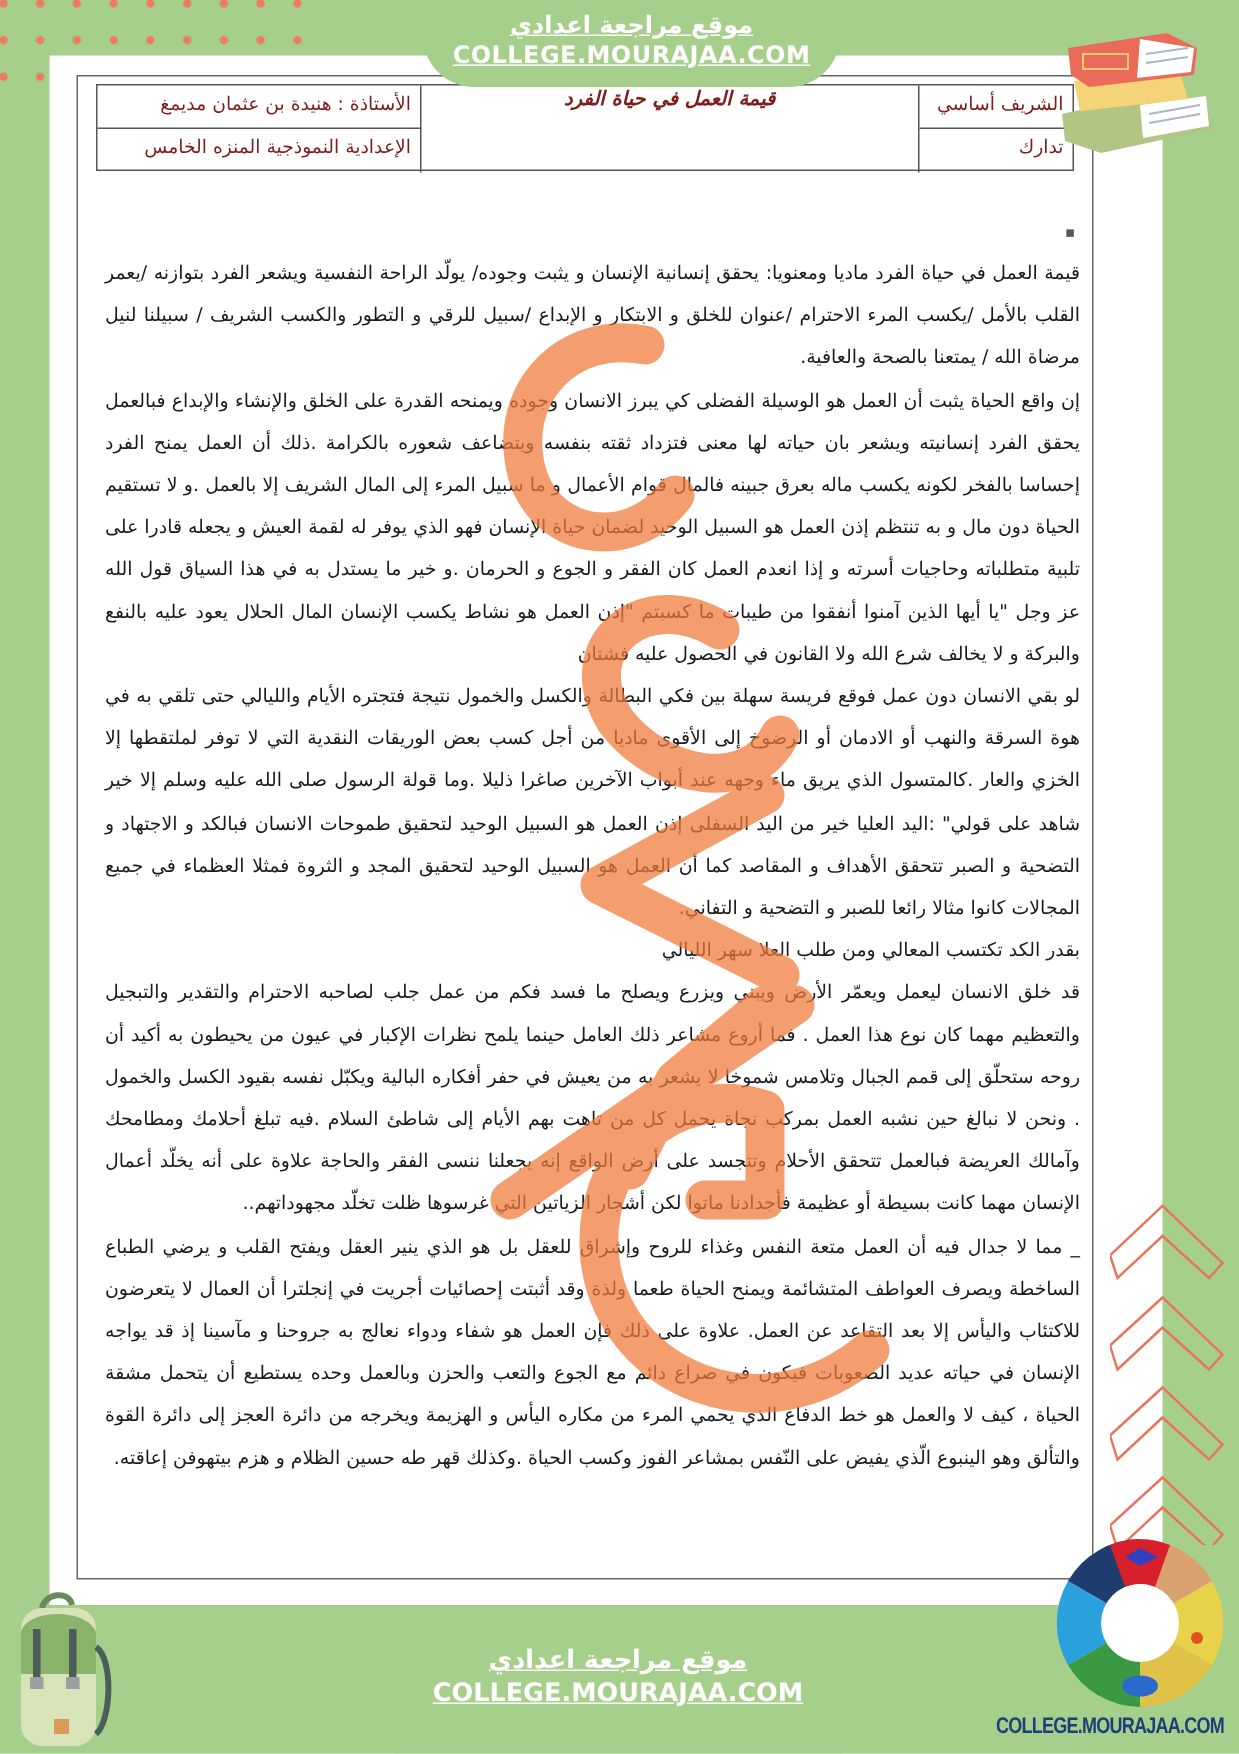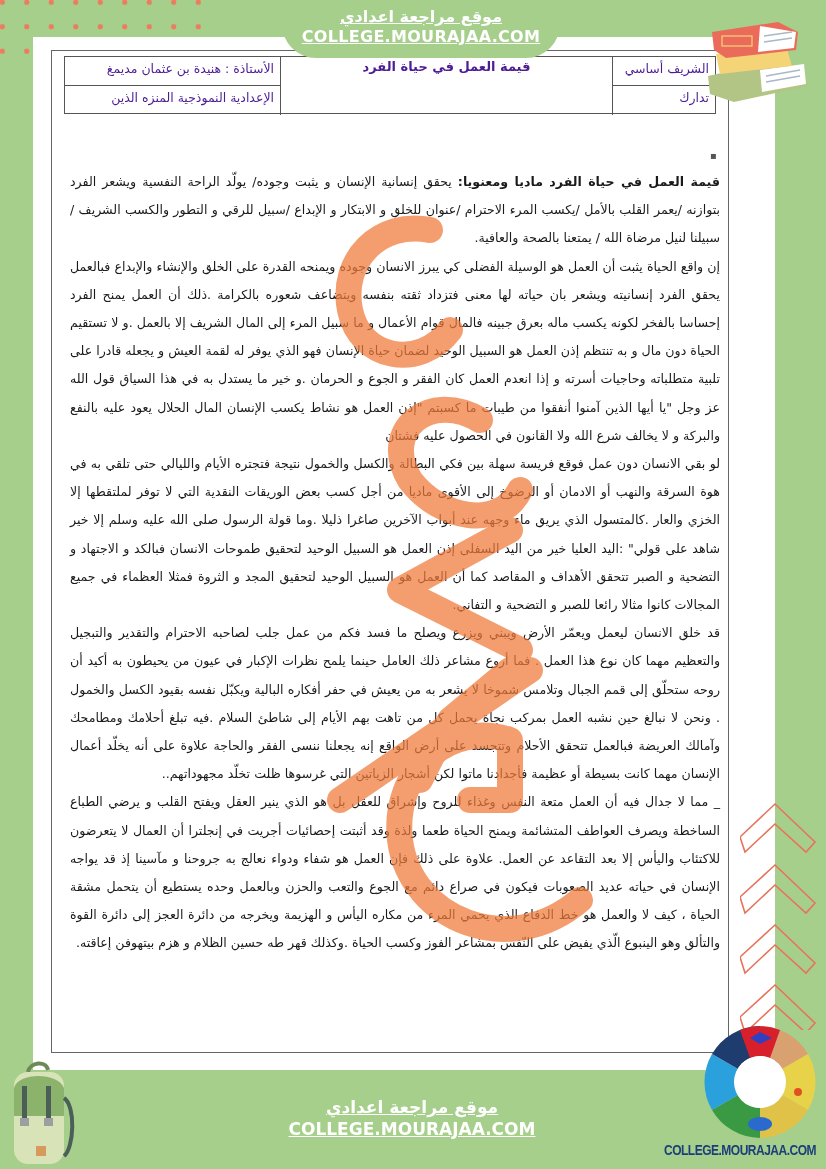--- a/index.html
+++ b/index.html
@@ -39,37 +39,37 @@
   .hdr {
     position: absolute; left: 64px; top: 56px; width: 652px; height: 58px;
     border: 1.2px solid #555;
     display: grid;
     grid-template-columns: 216px 332px 1fr;
     grid-template-rows: 29px 29px;
     direction: ltr;
   }
   .hdr .cell {
     border-right: 1px solid #555;
-    font-size: 12.5px; color: #4c1d95; direction: rtl; text-align: right;
+    font-size: 12.5px; color: #7f1d1d; direction: rtl; text-align: right;
     padding: 4px 6px; white-space: nowrap; overflow: hidden;
   }
   .hdr .cell:last-child, .hdr .c-right { border-right: none; }
   .hdr .c1 { grid-column: 1; grid-row: 1; border-bottom: 1px solid #555; }
   .hdr .c2 { grid-column: 1; grid-row: 2; }
-  .hdr .c3 { grid-column: 2; grid-row: 1 / 3; text-align: center; font-weight: bold; font-size: 13px; padding-top: 2px; }
+  .hdr .c3 { grid-column: 2; grid-row: 1 / 3; text-align: center; font-weight: bold; font-size: 13px; padding-top: 2px; font-style: italic; }
   .hdr .c4 { grid-column: 3; grid-row: 1; border-bottom: 1px solid #555; border-right: none; }
   .hdr .c5 { grid-column: 3; grid-row: 2; border-right: none; }
 
   .body-text {
     position: absolute; left: 70px; top: 168px; width: 650px;
     direction: rtl; text-align: justify;
     font-size: 12.6px; line-height: 28.2px; color: #1a1a1a;
   }
   .body-text p { margin: 0; }
-  .body-text .lead { font-weight: bold; }
+  .body-text .lead { font-weight: normal; }
   .dot-mark { position: absolute; left: 710px; top: 150px; font-size: 10px; color: #555; }
 
   
   .watermark {
     position: absolute; left: 180px; top: 200px; width: 460px; height: 820px;
     pointer-events: none; z-index: 3; opacity: 0.72;
   }
 
   
   .books { position: absolute; left: 700px; top: 12px; width: 120px; height: 90px; z-index: 6; }
@@ -119,32 +119,33 @@
     <line x1="64" y1="24" x2="92" y2="20" stroke="#a8b8c8" stroke-width="1.5"></line>
     <line x1="64" y1="30" x2="92" y2="26" stroke="#a8b8c8" stroke-width="1.5"></line>
     <rect x="22" y="24" width="30" height="10" fill="none" stroke="#f4d477" stroke-width="1.2"></rect>
   </g>
 </svg>
 
 <div class="frame"></div>
 
 <div class="hdr">
   <div class="cell c1">الأستاذة : هنيدة بن عثمان مديمغ</div>
-  <div class="cell c2">الإعدادية النموذجية المنزه الذين</div>
+  <div class="cell c2">الإعدادية النموذجية المنزه الخامس</div>
   <div class="cell c3">قيمة العمل في حياة الفرد</div>
   <div class="cell c4">الشريف أساسي</div>
   <div class="cell c5">تدارك</div>
 </div>
 
 <div class="dot-mark">▪</div>
 
 <div class="body-text">
   <p><span class="lead">قيمة العمل في حياة الفرد ماديا ومعنويا:</span><span> يحقق إنسانية الإنسان و يثبت وجوده/ يولّد الراحة النفسية ويشعر الفرد بتوازنه /يعمر القلب بالأمل /يكسب المرء الاحترام /عنوان للخلق و الابتكار و الإبداع /سبيل للرقي و التطور والكسب الشريف / سبيلنا لنيل مرضاة الله / يمتعنا بالصحة والعافية.</span></p>
   <p><span>إن واقع الحياة يثبت أن العمل هو الوسيلة الفضلى كي يبرز الانسان وجوده ويمنحه القدرة على الخلق والإنشاء والإبداع فبالعمل يحقق الفرد إنسانيته ويشعر بان حياته لها معنى فتزداد ثقته بنفسه ويتضاعف شعوره بالكرامة .ذلك أن العمل يمنح الفرد إحساسا بالفخر لكونه يكسب ماله بعرق جبينه فالمال قوام الأعمال و ما سبيل المرء إلى المال الشريف إلا بالعمل .و لا تستقيم الحياة دون مال و به تنتظم إذن العمل هو السبيل الوحيد لضمان حياة الإنسان فهو الذي يوفر له لقمة العيش و يجعله قادرا على تلبية متطلباته وحاجيات أسرته و إذا انعدم العمل كان الفقر و الجوع و الحرمان .و خير ما يستدل به في هذا السياق قول الله عز وجل "يا أيها الذين آمنوا أنفقوا من طيبات ما كسبتم "إذن العمل هو نشاط يكسب الإنسان المال الحلال يعود عليه بالنفع والبركة و لا يخالف شرع الله ولا القانون في الحصول عليه فشتان</span></p>
   <p><span>لو بقي الانسان دون عمل فوقع فريسة سهلة بين فكي البطالة والكسل والخمول نتيجة فتجتره الأيام والليالي حتى تلقي به في هوة السرقة والنهب أو الادمان أو الرضوخ إلى الأقوى ماديا من أجل كسب بعض الوريقات النقدية التي لا توفر لملتقطها إلا الخزي والعار .كالمتسول الذي يريق ماء وجهه عند أبواب الآخرين صاغرا ذليلا .وما قولة الرسول صلى الله عليه وسلم إلا خير شاهد على قولي" :اليد العليا خير من اليد السفلى إذن العمل هو السبيل الوحيد لتحقيق طموحات الانسان فبالكد و الاجتهاد و التضحية و الصبر تتحقق الأهداف و المقاصد كما أن العمل هو السبيل الوحيد لتحقيق المجد و الثروة فمثلا العظماء في جميع المجالات كانوا مثالا رائعا للصبر و التضحية و التفاني.</span></p>
+  <p><span>بقدر الكد تكتسب المعالي ومن طلب العلا سهر الليالي</span></p>
   <p><span>قد خلق الانسان ليعمل ويعمّر الأرض ويبني ويزرع ويصلح ما فسد فكم من عمل جلب لصاحبه الاحترام والتقدير والتبجيل والتعظيم مهما كان نوع هذا العمل . فما أروع مشاعر ذلك العامل حينما يلمح نظرات الإكبار في عيون من يحيطون به أكيد أن روحه ستحلّق إلى قمم الجبال وتلامس شموخا لا يشعر به من يعيش في حفر أفكاره البالية ويكبّل نفسه بقيود الكسل والخمول . ونحن لا نبالغ حين نشبه العمل بمركب نجاة يحمل كل من تاهت بهم الأيام إلى شاطئ السلام .فيه تبلغ أحلامك ومطامحك وآمالك العريضة فبالعمل تتحقق الأحلام وتتجسد على أرض الواقع إنه يجعلنا ننسى الفقر والحاجة علاوة على أنه يخلّد أعمال الإنسان مهما كانت بسيطة أو عظيمة فأجدادنا ماتوا لكن أشجار الزياتين التي غرسوها ظلت تخلّد مجهوداتهم..</span></p>
   <p><span>_ مما لا جدال فيه أن العمل متعة النفس وغذاء للروح وإشراق للعقل بل هو الذي ينير العقل ويفتح القلب و يرضي الطباع الساخطة ويصرف العواطف المتشائمة ويمنح الحياة طعما ولذة وقد أثبتت إحصائيات أجريت في إنجلترا أن العمال لا يتعرضون للاكتئاب واليأس إلا بعد التقاعد عن العمل. علاوة على ذلك فإن العمل هو شفاء ودواء نعالج به جروحنا و مآسينا إذ قد يواجه الإنسان في حياته عديد الصعوبات فيكون في صراع دائم مع الجوع والتعب والحزن وبالعمل وحده يستطيع أن يتحمل مشقة الحياة ، كيف لا والعمل هو خط الدفاع الذي يحمي المرء من مكاره اليأس و الهزيمة ويخرجه من دائرة العجز إلى دائرة القوة والتألق وهو الينبوع الّذي يفيض على النّفس بمشاعر الفوز وكسب الحياة .وكذلك قهر طه حسين الظلام و هزم بيتهوفن إعاقته.</span></p>
 </div>
 
 <svg class="watermark" viewBox="0 0 460 820">
   <g fill="none" stroke="#f07a3a" stroke-width="26" stroke-linecap="round" stroke-linejoin="round">
 
     <path d="M400 700 C 330 760, 230 720, 220 640 C 212 570, 270 520, 330 540 L 330 600 L 290 600"></path>
 
     <path d="M250 30 C 200 20, 160 60, 170 110 C 180 160, 240 170, 270 130"></path>

